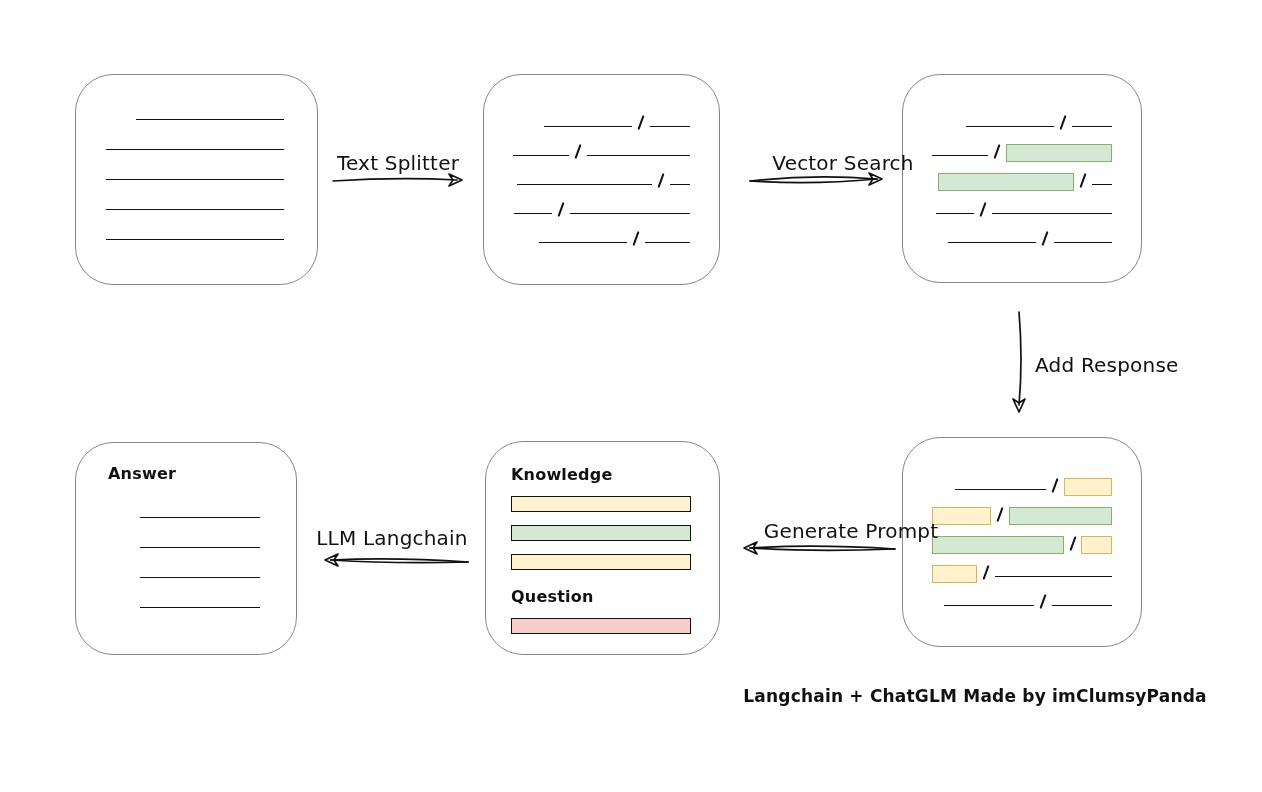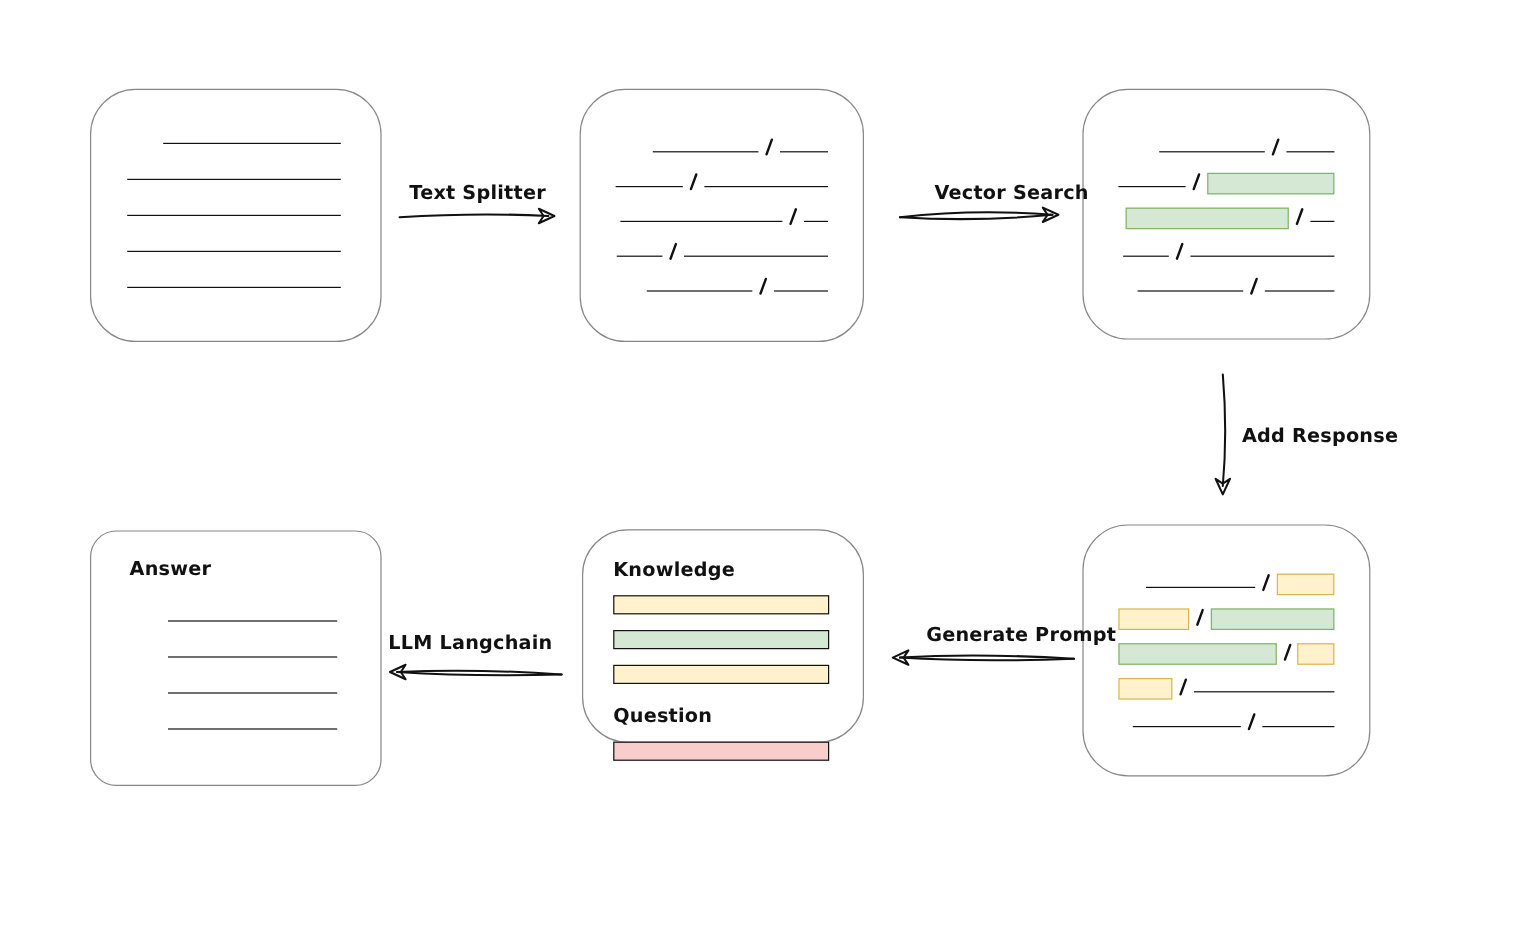--- a/index.html
+++ b/index.html
@@ -11,22 +11,22 @@
   .arrows path{fill:none;stroke:var(--line,#111);stroke-width:1.7;stroke-linecap:round;stroke-linejoin:round;}
 
   .box{
     position:absolute;background:#fff;border:1.3px solid var(--box_border,#878787);
     border-radius:38px;box-sizing:border-box;
   }
   #box-document{left:75px;top:74px;width:243px;height:211px;}
   #box-split{left:483px;top:74px;width:237px;height:211px;}
   #box-vector{left:902px;top:74px;width:240px;height:209px;}
   #box-context{left:902px;top:437px;width:240px;height:210px;}
-  #box-prompt{left:485px;top:441px;width:235px;height:178px;}
-  #box-answer{left:75px;top:442px;width:243px;height:213px;border-radius:22px;}
+  #box-prompt{left:485px;top:441px;width:235px;height:214px;}
+  #box-answer{left:75px;top:442px;width:222px;height:213px;}
 
   .rows{position:absolute;left:0;top:0;right:0;}
   .rows-doc{padding:20px 33px 0 30px;}
   .rows-seg{padding:28px 29px 0 29px;}
   .rows-ans{padding:0 36px 0 32px;margin-top:8px;}
   .seg-row{height:29px;display:flex;align-items:flex-end;justify-content:flex-end;column-gap:8px;}
   .row-h30 .seg-row{height:30px;}
   .align-left .seg-row{justify-content:flex-start;}
   .seg-line{display:block;height:0;border-bottom:1.7px solid var(--line,#111);margin-bottom:5px;}
   .seg-slash{display:block;width:2px;height:15px;background:var(--line,#111);transform:rotate(20deg);margin-bottom:2px;border-radius:1px;}
@@ -36,21 +36,21 @@
   .c-red{background:var(--red_fill,#f8cecc);border-color:var(--red_border,#b85450);}
 
   .box-heading{font-size:16px;font-weight:700;line-height:22px;letter-spacing:.2px;}
   .prompt-inner{padding:22px 24px 0 25px;}
   .bars{display:flex;flex-direction:column;row-gap:13px;margin-top:10px;}
   .bar{width:180px;height:16px;box-sizing:border-box;border:1.4px solid;}
   .question-heading{margin-top:16px;}
   .answer-inner{padding:20px 0 0 32px;}
 
   .arrow-label{
-    position:absolute;font-size:16px;font-weight:700;letter-spacing:.2px;white-space:nowrap;
+    position:absolute;font-size:20px;font-weight:400;letter-spacing:.2px;white-space:nowrap;
     transform:translateX(-50%);
   }
   .arrow-label.no-center{transform:none;}
   .caption{
     position:absolute;left:975px;top:686px;transform:translateX(-50%);
     font-size:17px;font-weight:700;letter-spacing:.2px;white-space:nowrap;
   }
 </style>
 </head>
 <body>
@@ -222,14 +222,15 @@
         </div>
     </div>
   </div>
 
   <div class="arrow-label" style="left:398px;top:151px;">Text Splitter</div>
   <div class="arrow-label" style="left:811px;top:151px;margin-left:32px;">Vector Search</div>
   <div class="arrow-label no-center" style="left:1035px;top:353px;">Add Response</div>
   <div class="arrow-label" style="left:811px;top:519px;margin-left:40px;">Generate Prompt</div>
   <div class="arrow-label" style="left:392px;top:526px;">LLM Langchain</div>
 
+  <div class="caption">Langchain + ChatGLM Made by imClumsyPanda</div>
 
 </div>
 
 </body></html>

